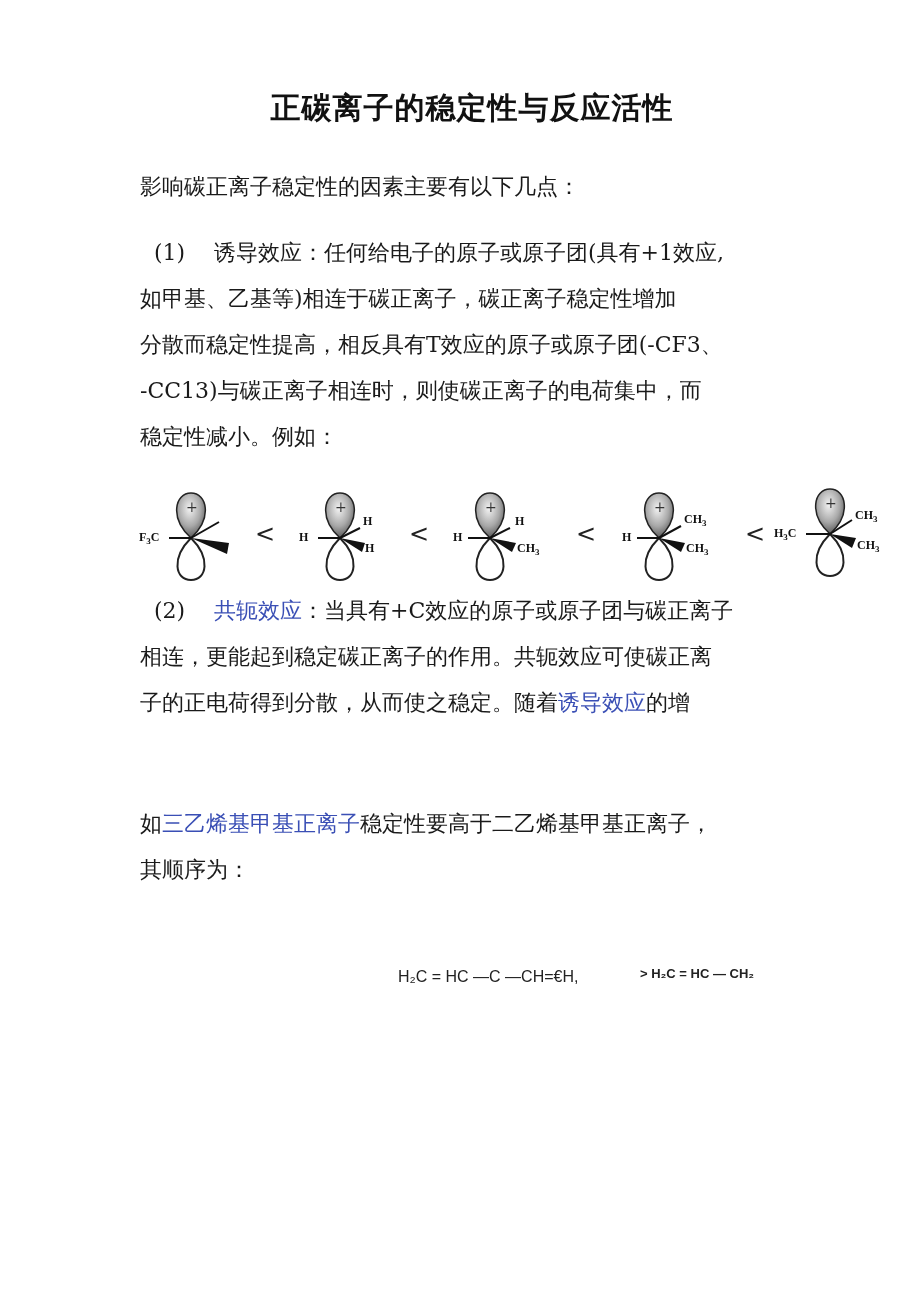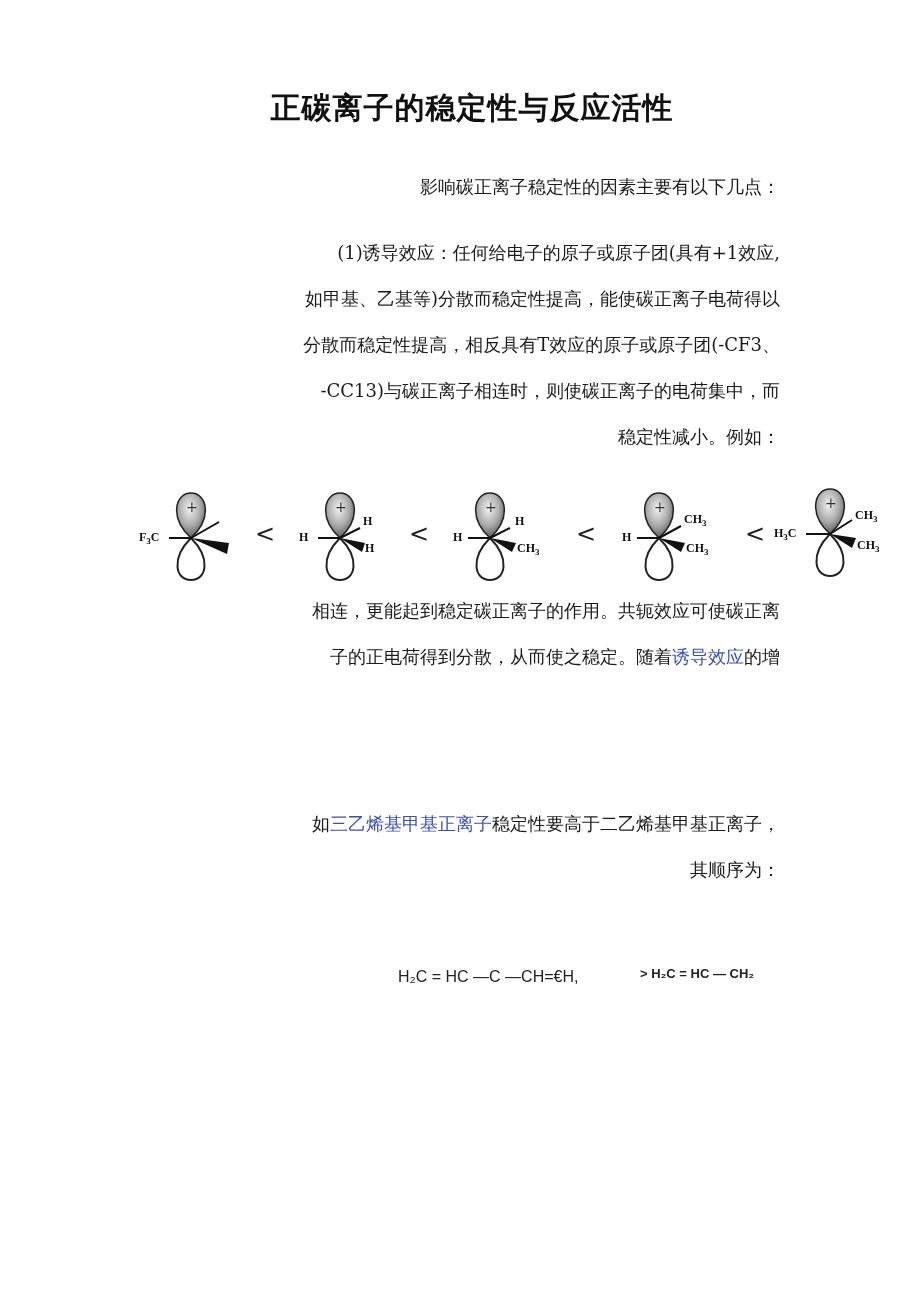--- a/index.html
+++ b/index.html
@@ -1,39 +1,39 @@
 <!DOCTYPE html>
 <html><head>
 <meta charset="utf-8">
 <style>
   html, body { margin: 0; padding: 0; background: #ffffff; }
   body { width: 920px; height: 1302px; position: relative; overflow: hidden;
          font-family: "DejaVu Serif", "Liberation Serif", serif; color: #1a1a1a; }
   .title { position: absolute; top: 88px; left: 12px; width: 920px; text-align: center;
            font-family: "DejaVu Sans", "Liberation Sans", sans-serif; font-weight: bold;
            font-size: 30px; letter-spacing: 1px; color: #111; }
-  .para { position: absolute; left: 130px; width: 650px; font-size: 18px; line-height: 46px; text-align: right; }
+  .para { position: absolute; left: 140px; width: 650px; font-size: 22px; line-height: 46px; }
   .link { color: #3a4fb5; }
   .diagram { position: absolute; left: 135px; top: 488px; width: 760px; height: 95px; }
   .lt { position: absolute; top: 32px; font-size: 24px; font-family: "DejaVu Sans", sans-serif; color: #222; }
   .lbl { position: absolute; font-family: "Liberation Serif", serif; font-weight: bold; font-size: 12px; color: #111; }
   .formula { position: absolute; top: 968px; font-family: "Liberation Sans", sans-serif; font-size: 16px; color: #222; }
   .formula.b { font-weight: bold; font-size: 13px; }
   sub { font-size: 9px; }
 </style>
 </head>
 <body>
 
 <div class="title">正碳离子的稳定性与反应活性</div>
 
 <div class="para" style="top:164px;">影响碳正离子稳定性的因素主要有以下几点：</div>
 
 <div class="para" style="top:230px;">
   <div><span style="display:inline-block;width:60px;padding-left:14px;">(1)</span><span>诱导效应</span><span>：任何给电子的原子或原子团(具有+1效应,</span></div>
-  <div>如甲基、乙基等)分散而稳定性提高，能使碳正离子电荷得以</div>
+  <div>如甲基、乙基等)相连于碳正离子，碳正离子稳定性增加</div>
   <div>分散而稳定性提高，相反具有T效应的原子或原子团(-CF3、</div>
   <div>-CC13)与碳正离子相连时，则使碳正离子的电荷集中，而</div>
   <div>稳定性减小。例如：</div>
 </div>
 
 <div class="diagram">
   <svg width="760" height="95" style="position:absolute;left:0;top:0;">
     <defs>
       <radialGradient id="lobe" cx="45%" cy="35%" r="65%">
         <stop offset="0%" stop-color="#f2f2f2"></stop>
@@ -100,20 +100,21 @@
   <span class="lbl" style="left:549px;top:24px;">CH<sub>3</sub></span>
   <span class="lbl" style="left:551px;top:53px;">CH<sub>3</sub></span>
   <span class="lt" style="left:610px;">&lt;</span>
 
   <span class="lbl" style="left:639px;top:38px;">H<sub>3</sub>C</span>
   <span class="lbl" style="left:720px;top:20px;">CH<sub>3</sub></span>
   <span class="lbl" style="left:722px;top:50px;">CH<sub>3</sub></span>
 </div>
 
 <div class="para" style="top:588px;">
+  <div><span style="display:inline-block;width:74px;padding-left:14px;box-sizing:border-box;">(2)</span><span class="link">共轭效应</span><span>：当具有+C效应的原子或原子团与碳正离子</span></div>
   <div>相连，更能起到稳定碳正离子的作用。共轭效应可使碳正离</div>
   <div><span>子的正电荷得到分散，从而使之稳定。随着</span><span class="link">诱导效应</span><span>的增</span></div>
 </div>
 
 <div class="para" style="top:801px;">
   <div><span>如</span><span class="link">三乙烯基甲基正离子</span><span>稳定性要高于二乙烯基甲基正离子，</span></div>
   <div>其顺序为：</div>
 </div>
 
 <div class="formula" style="left:398px;">H₂C = HC —C —CH=€H,</div>

